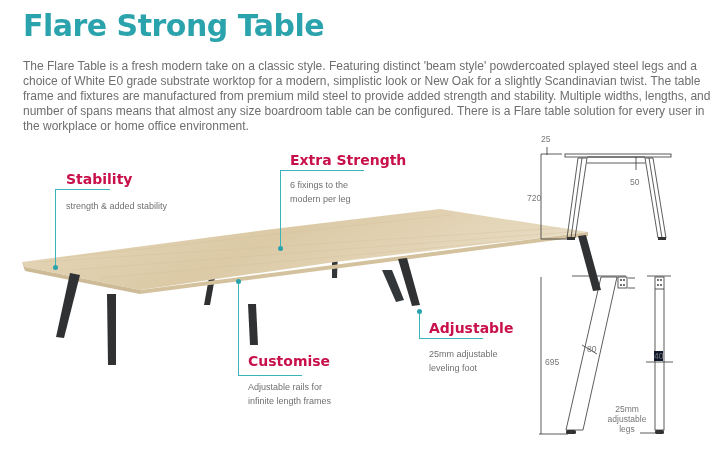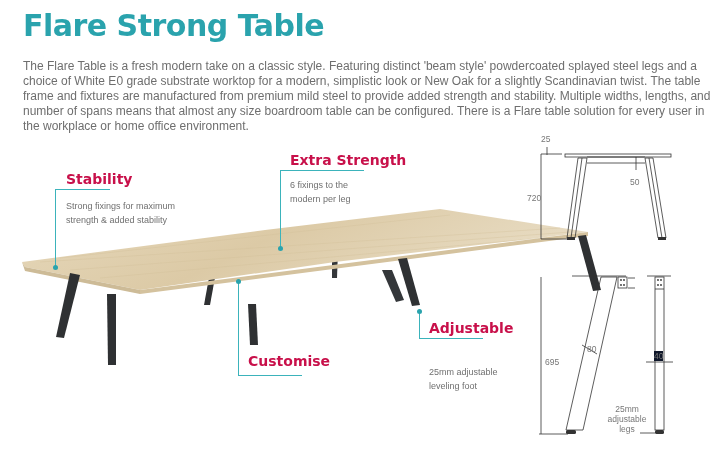--- a/index.html
+++ b/index.html
@@ -131,36 +131,39 @@
 <div class="hline" style="left:238px;top:375px;width:64px;"></div>
 <div class="dot" style="left:236px;top:279px;"></div>
 
 <div class="vline" style="left:419px;top:311px;height:28px;"></div>
 <div class="hline" style="left:419px;top:338px;width:64px;"></div>
 <div class="dot" style="left:417px;top:309px;"></div>
 
 <div class="callout" style="left:66px;top:171px;">
   <div class="head">Stability</div>
   <div class="body" style="margin-top:12px;">
-    <div>Strong fixings for maximum</div>
     <div>strength &amp; added stability</div>
   </div>
 </div>
 
 <div class="callout" style="left:290px;top:152px;">
   <div class="head">Extra Strength</div>
   <div class="body" style="margin-top:10px;">
     <div>6 fixings to the</div>
     <div>modern per leg</div>
   </div>
 </div>
 
 <div class="callout" style="left:248px;top:353px;">
   <div class="head">Customise</div>
+  <div class="body" style="margin-top:11px;">
+    <div>Adjustable rails for</div>
+    <div>infinite length frames</div>
+  </div>
 </div>
 
 <div class="callout" style="left:429px;top:320px;">
   <div class="head">Adjustable</div>
-  <div class="body" style="margin-top:29px;">
+  <div class="body" style="margin-top:11px;">
     <div>25mm adjustable</div>
     <div>leveling foot</div>
   </div>
 </div>
 
 </body></html>

